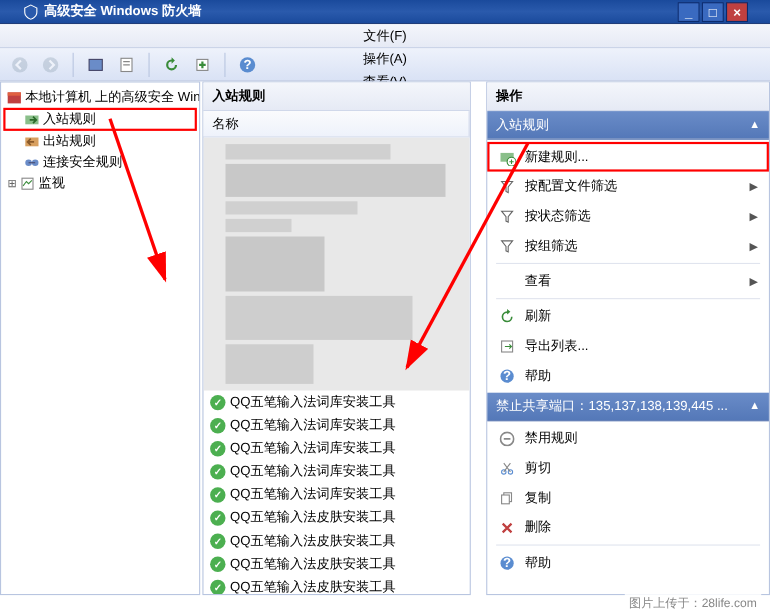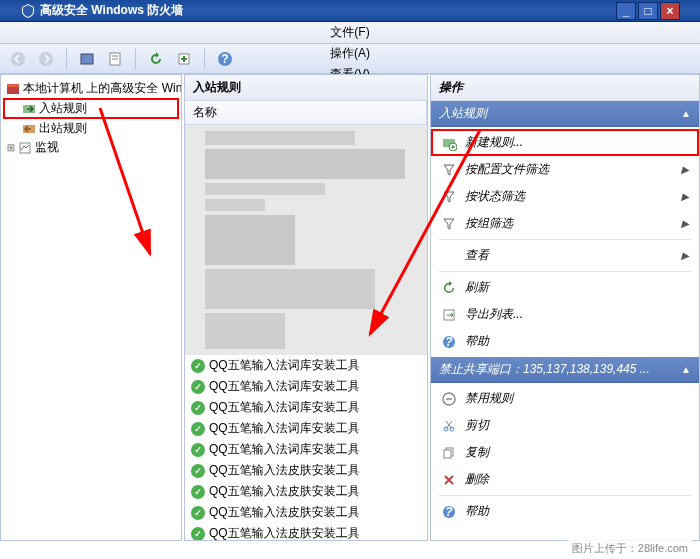--- a/index.html
+++ b/index.html
@@ -21,21 +21,21 @@
 .toolbar { background: linear-gradient(to bottom, #eef2fb, #d9e2f5); height: 30px; border-bottom: 1px solid #b8c5e0; display: flex; align-items: center; padding: 0 6px; gap: 4px; }
 .tbtn { width: 24px; height: 24px; display: flex; align-items: center; justify-content: center; cursor: default; }
 .tbtn.disabled { opacity: 0.4; }
 .tsep { width: 1px; height: 22px; background: #b8c5e0; margin: 0 4px; }
 
 
 .main { display: flex; height: 467px; }
 .panel { border: 1px solid #b8c5e0; background: #fff; display: flex; flex-direction: column; }
 .panel.left { width: 182px; }
 .panel.center { width: 244px; margin-left: 2px; }
-.panel.right { flex: 1; margin-left: 2px; font-style: italic; }
+.panel.right { flex: 1; margin-left: 14px; }
 
 
 .tree { padding: 4px 2px; overflow: hidden; }
 .treenode { display: flex; align-items: center; padding: 1px 2px; white-space: nowrap; cursor: default; }
 .treenode.highlight { border: 2px solid #ff0000; padding: 0; }
 .treeindent { display: inline-block; }
 .treeexp { width: 12px; display: inline-flex; justify-content: center; color: #666; font-size: 10px; }
 .treeicon { width: 16px; height: 16px; margin-right: 2px; display: inline-flex; }
 
 
@@ -175,20 +175,31 @@
         <span class="treeindent" style="width:16px"></span>
         <span class="treeicon">
             <svg width="16" height="16">
               <rect x="2" y="4" width="12" height="8" fill="#d8a060"></rect>
               <path d="M10 8H4m3-3L4 8l3 3" stroke="#8a5a2a" fill="none" stroke-width="1.5"></path>
             </svg>
           </span>
         <span>出站规则</span>
       </div>
       <div class="treenode">
+        <span class="treeindent" style="width:16px"></span>
+        <span class="treeicon">
+            <svg width="16" height="16">
+              <circle cx="5" cy="8" r="3" fill="#6a8cc8"></circle>
+              <circle cx="11" cy="8" r="3" fill="#6a8cc8"></circle>
+              <line x1="5" y1="8" x2="11" y2="8" stroke="#446"></line>
+            </svg>
+          </span>
+        <span>连接安全规则</span>
+      </div>
+      <div class="treenode">
         <span class="treeexp">⊞</span>
         <span class="treeicon">
             <svg width="16" height="16">
               <rect x="3" y="3" width="10" height="10" fill="#fff" stroke="#888"></rect>
               <polyline points="4,10 7,6 9,8 12,5" stroke="#3a8c3a" fill="none"></polyline>
             </svg>
           </span>
         <span>监视</span>
       </div>
     </div>

